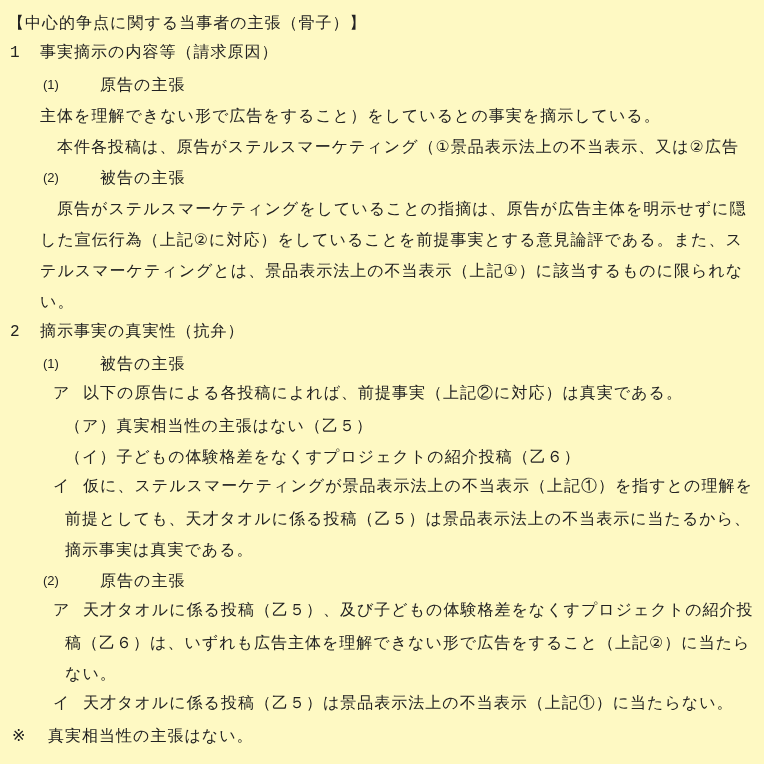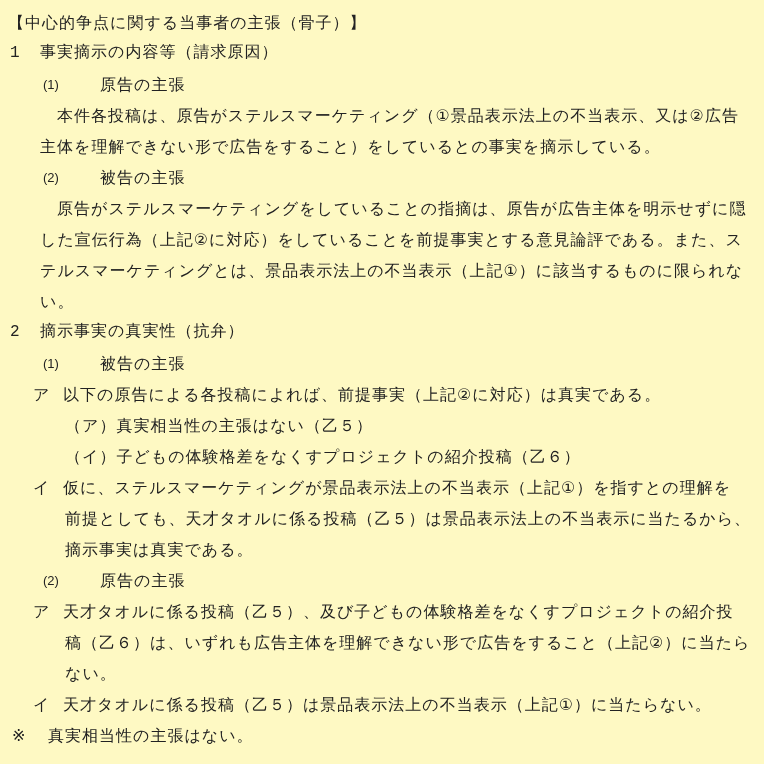--- a/index.html
+++ b/index.html
@@ -32,46 +32,46 @@
     vertical-align: bottom;
   }
   
   .heading    { padding-left: 8px; }
   .num        { padding-left: 10px; font-family: Liberation Mono, monospace; }
   .num .marker{ width: 30px; }
   .pnum       { padding-left: 43px; }
   .pnum .marker { width: 57px; font-size: 13px; }
   .para-first { padding-left: 57px; }
   .para       { padding-left: 40px; }
-  .kana       { padding-left: 33px; }
+  .kana       { padding-left: 53px; font-family: Liberation Mono, monospace; }
   .kana .marker { width: 30px; }
   .kana-cont  { padding-left: 65px; }
   .sub        { padding-left: 65px; }
   .note       { padding-left: 12px; }
   .note .marker { width: 36px; }
 </style>
 </head>
 <body>
 
 <div id="page">
   <div>
       <div class="line heading">
     <span>【中心的争点に関する当事者の主張（骨子）】</span>
   </div>
       <div class="line num">
     <span class="marker">1</span><span>事実摘示の内容等（請求原因）</span>
   </div>
       <div class="line pnum">
     <span class="marker">(1)</span><span>原告の主張</span>
   </div>
+      <div class="line para">
+    <span>主体を理解できない形で広告をすること）をしているとの事実を摘示している。</span>
+  </div>
       <div class="line para-first">
     <span>本件各投稿は、原告がステルスマーケティング（①景品表示法上の不当表示、又は②広告</span>
-  </div>
-      <div class="line para">
-    <span>主体を理解できない形で広告をすること）をしているとの事実を摘示している。</span>
   </div>
       <div class="line pnum">
     <span class="marker">(2)</span><span>被告の主張</span>
   </div>
       <div class="line para-first">
     <span>原告がステルスマーケティングをしていることの指摘は、原告が広告主体を明示せずに隠</span>
   </div>
       <div class="line para">
     <span>した宣伝行為（上記②に対応）をしていることを前提事実とする意見論評である。また、ス</span>
   </div>

